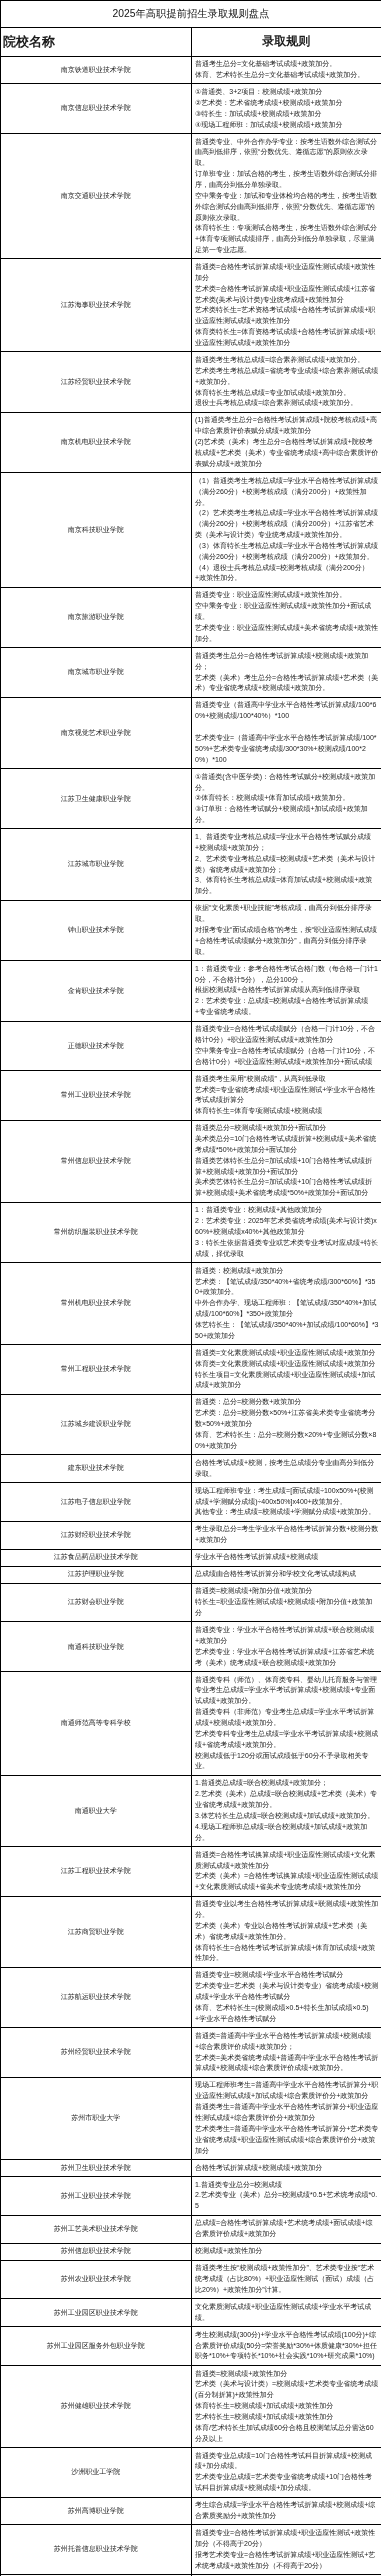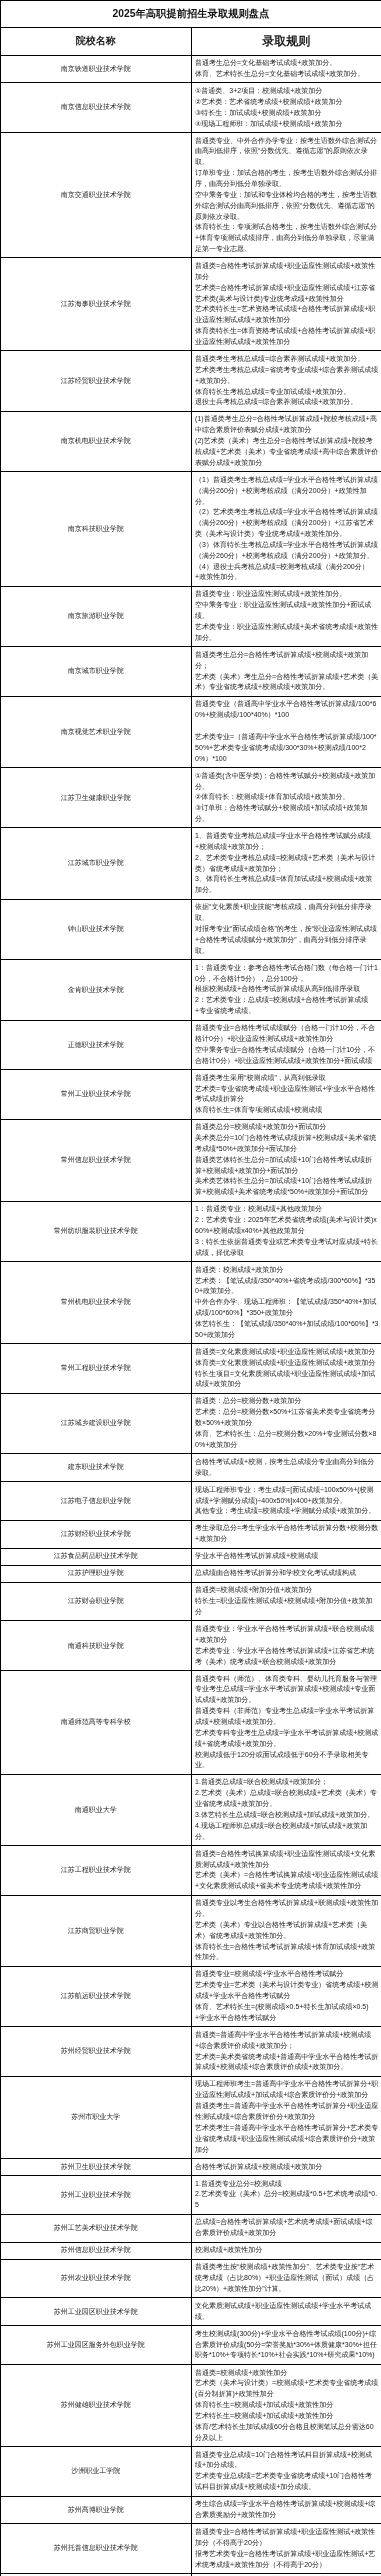--- a/index.html
+++ b/index.html
@@ -1,20 +1,20 @@
 <!DOCTYPE html>
 <html style="font-size:8.2px"><head>
 <meta charset="utf-8">
 <style>
   html,body { margin:0; padding:0; background:#ffffff; }
   body { font-family:"Liberation Sans","DejaVu Sans",sans-serif; color:#1c1c1c; width:382px; }
   table { border-collapse:collapse; width:382px; table-layout:fixed; background:#fff; }
   th, td { border:0.5px solid #000; vertical-align:middle; }
-  .title-cell { font-size:10.3px; font-weight:bold; text-align:center; padding:6.2px 3.1px; color:#111;margin-top:25px; }
-  th.col-school { width:81px; font-size:10px; font-weight:bold; text-align:center; padding:4.6px 2.1px; }
+  .title-cell { font-size:10.3px; font-weight:normal; text-align:center; padding:6.2px 3.1px; color:#111;margin-top:25px; }
+  th.col-school { width:81px; font-size:13px; font-weight:bold; text-align:left; padding:4.6px 2.1px; }
   th.col-rules { font-size:12px; font-weight:bold; text-align:center; padding:4.6px 2.1px; }
   td.school { text-align:center; font-size:7px; padding:2.6px 3.1px; line-height:1.5; }
   td.rules { font-size:7px; text-align:left; padding:2.6px 2.1px 2.6px 3.6px; line-height:1.55; white-space:pre-line; word-break:break-all; }
 </style>
 </head>
 <body>
 
 <table>
   <thead>
     <tr>

